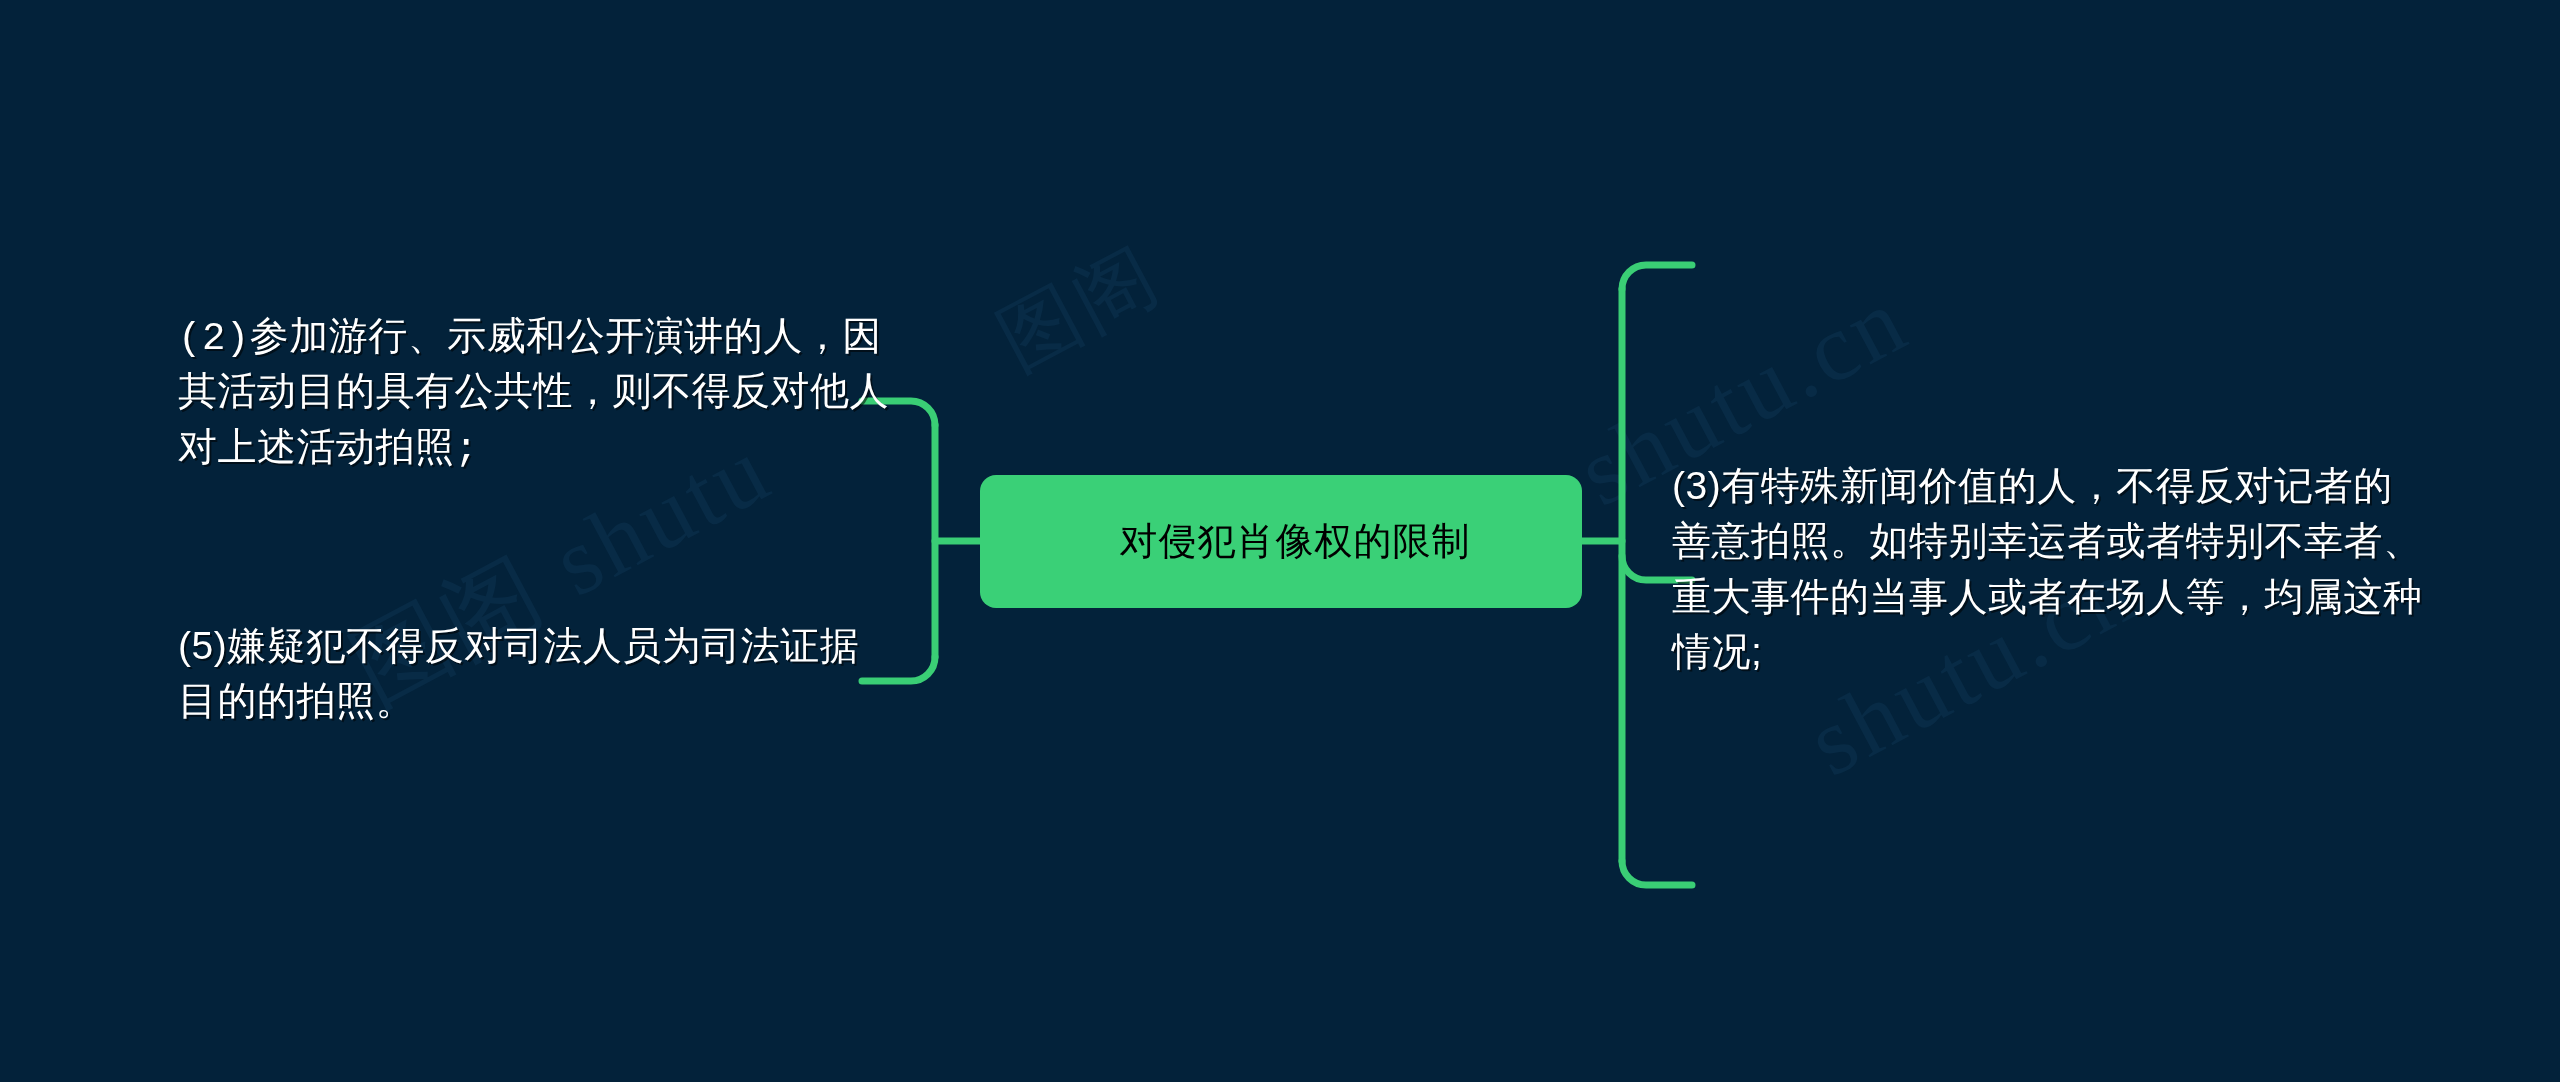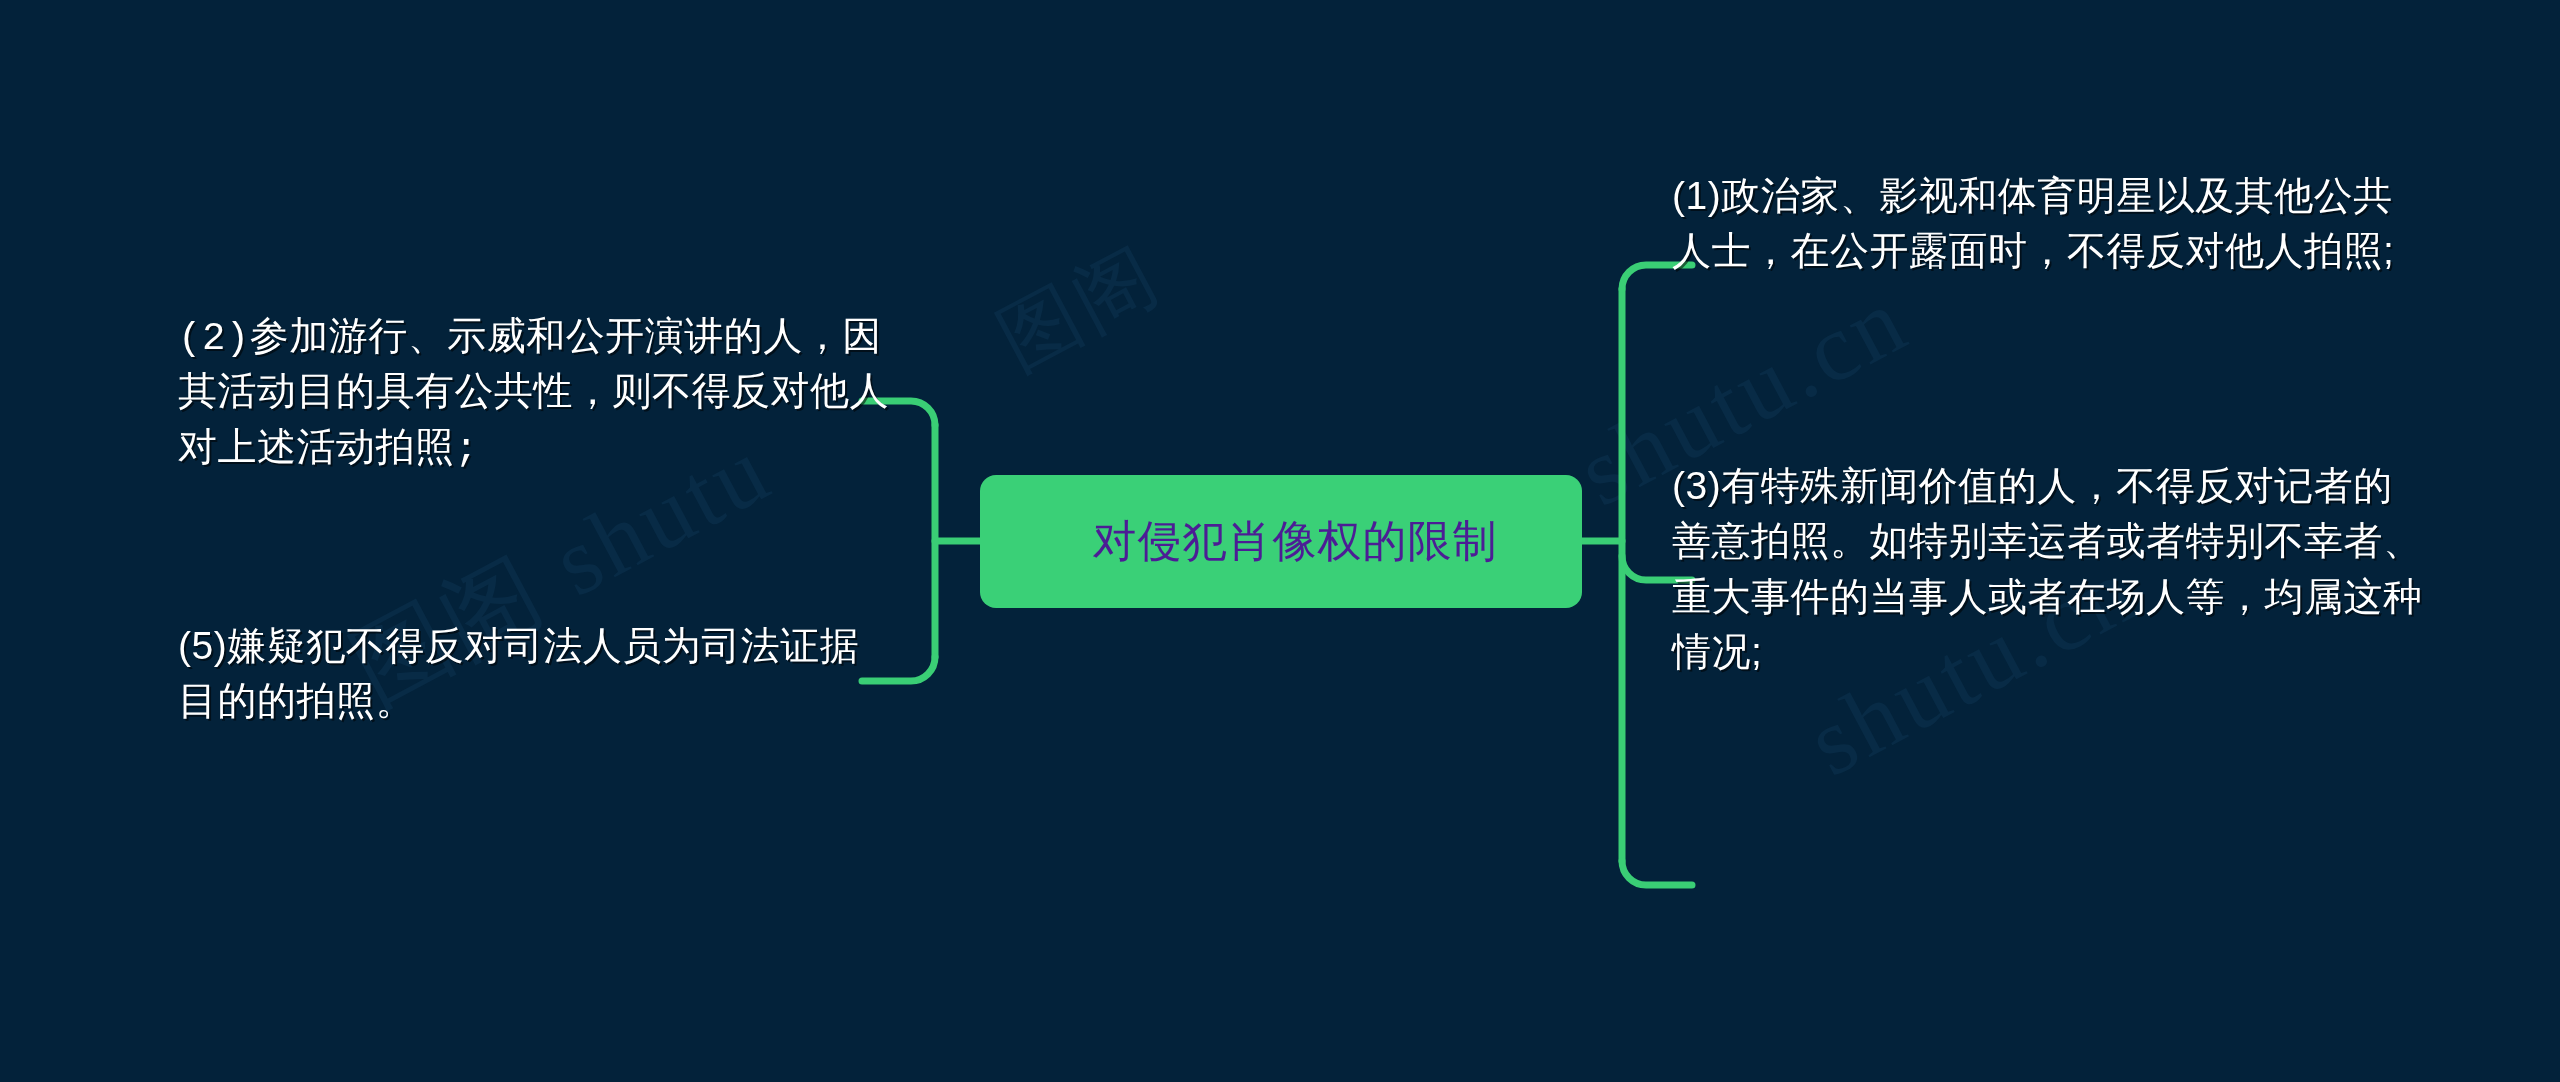--- a/index.html
+++ b/index.html
@@ -58,22 +58,22 @@
     width: 602px;
     height: 133px;
     background: #3ad077;
     border-radius: 16px;
     display: flex;
     align-items: center;
     justify-content: center;
     box-sizing: border-box;
   }
   .central-node .label {
-    color: #4c1d95;
-    font-size: 44px;
+    color: #000000;
+    font-size: 38px;
     line-height: 1.1;
     letter-spacing: 1px;
     white-space: nowrap;
     margin-left: 28px;
   }
 
   
   .branch {
     position: absolute;
     color: #ffffff;
@@ -123,20 +123,17 @@
     <span class="label">对侵犯肖像权的限制</span>
   </div>
 
   <div class="branch left" id="branch-2">
     <span>(2)参加游行、示威和公开演讲的人，因其活动目的具有公共性，则不得反对他人对上述活动拍照;</span>
   </div>
   <div class="branch left" id="branch-4">
     <span>(5)嫌疑犯不得反对司法人员为司法证据目的的拍照。</span>
   </div>
 
-  <div class="branch right" id="branch-1">
-    <span>(1)政治家、影视和体育明星以及其他公共人士，在公开露面时，不得反对他人拍照;</span>
-  </div>
   <div class="branch right" id="branch-3">
     <span>(3)有特殊新闻价值的人，不得反对记者的善意拍照。如特别幸运者或者特别不幸者、重大事件的当事人或者在场人等，均属这种情况;</span>
   </div>
 
 </div>
 
 </body></html>

